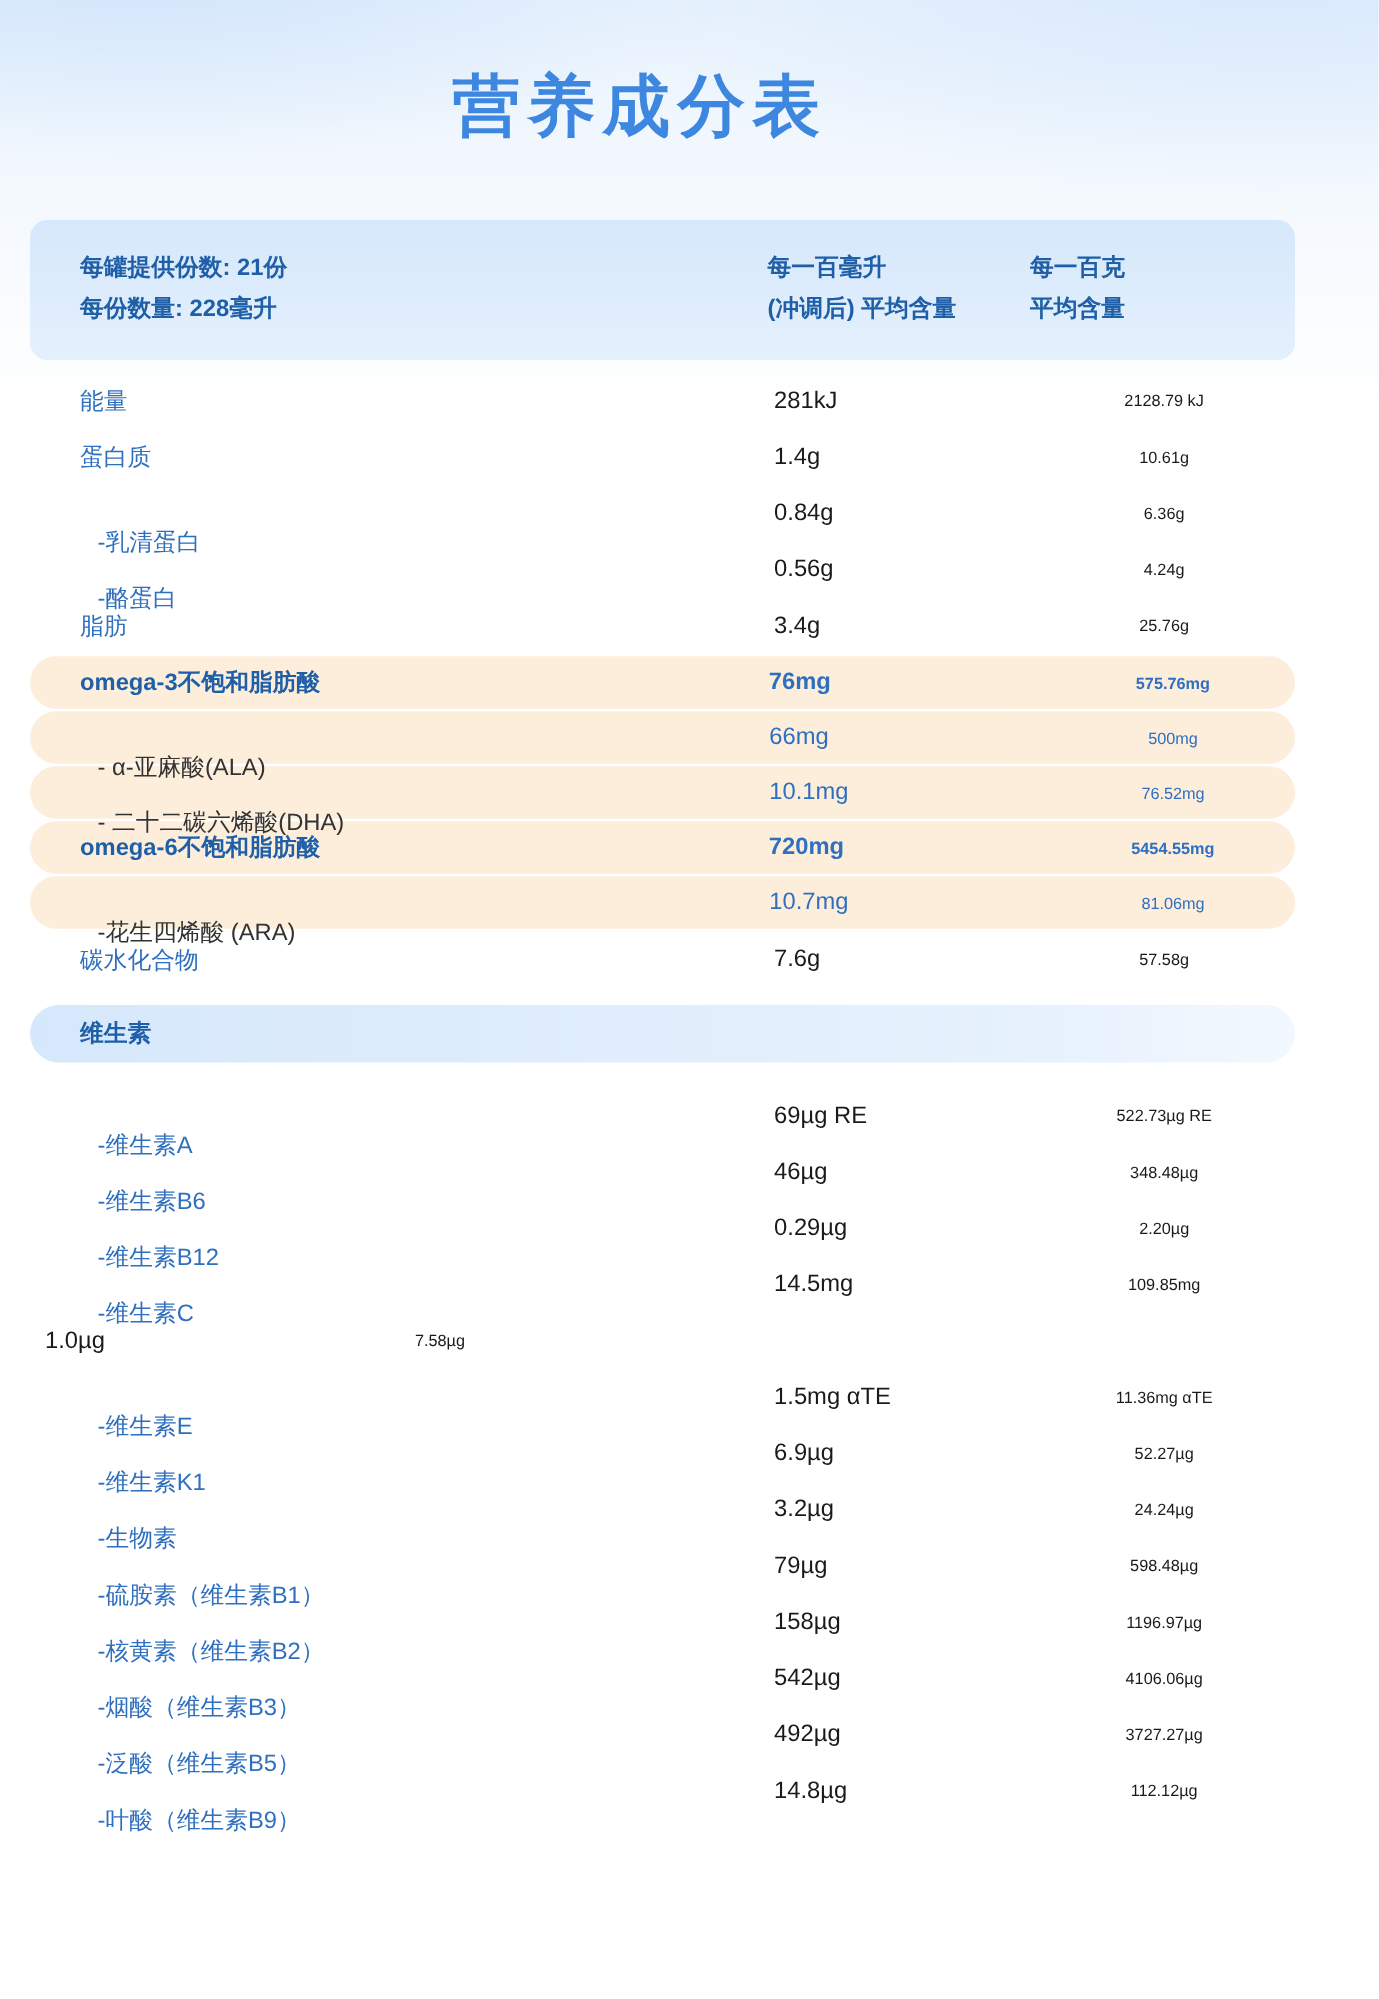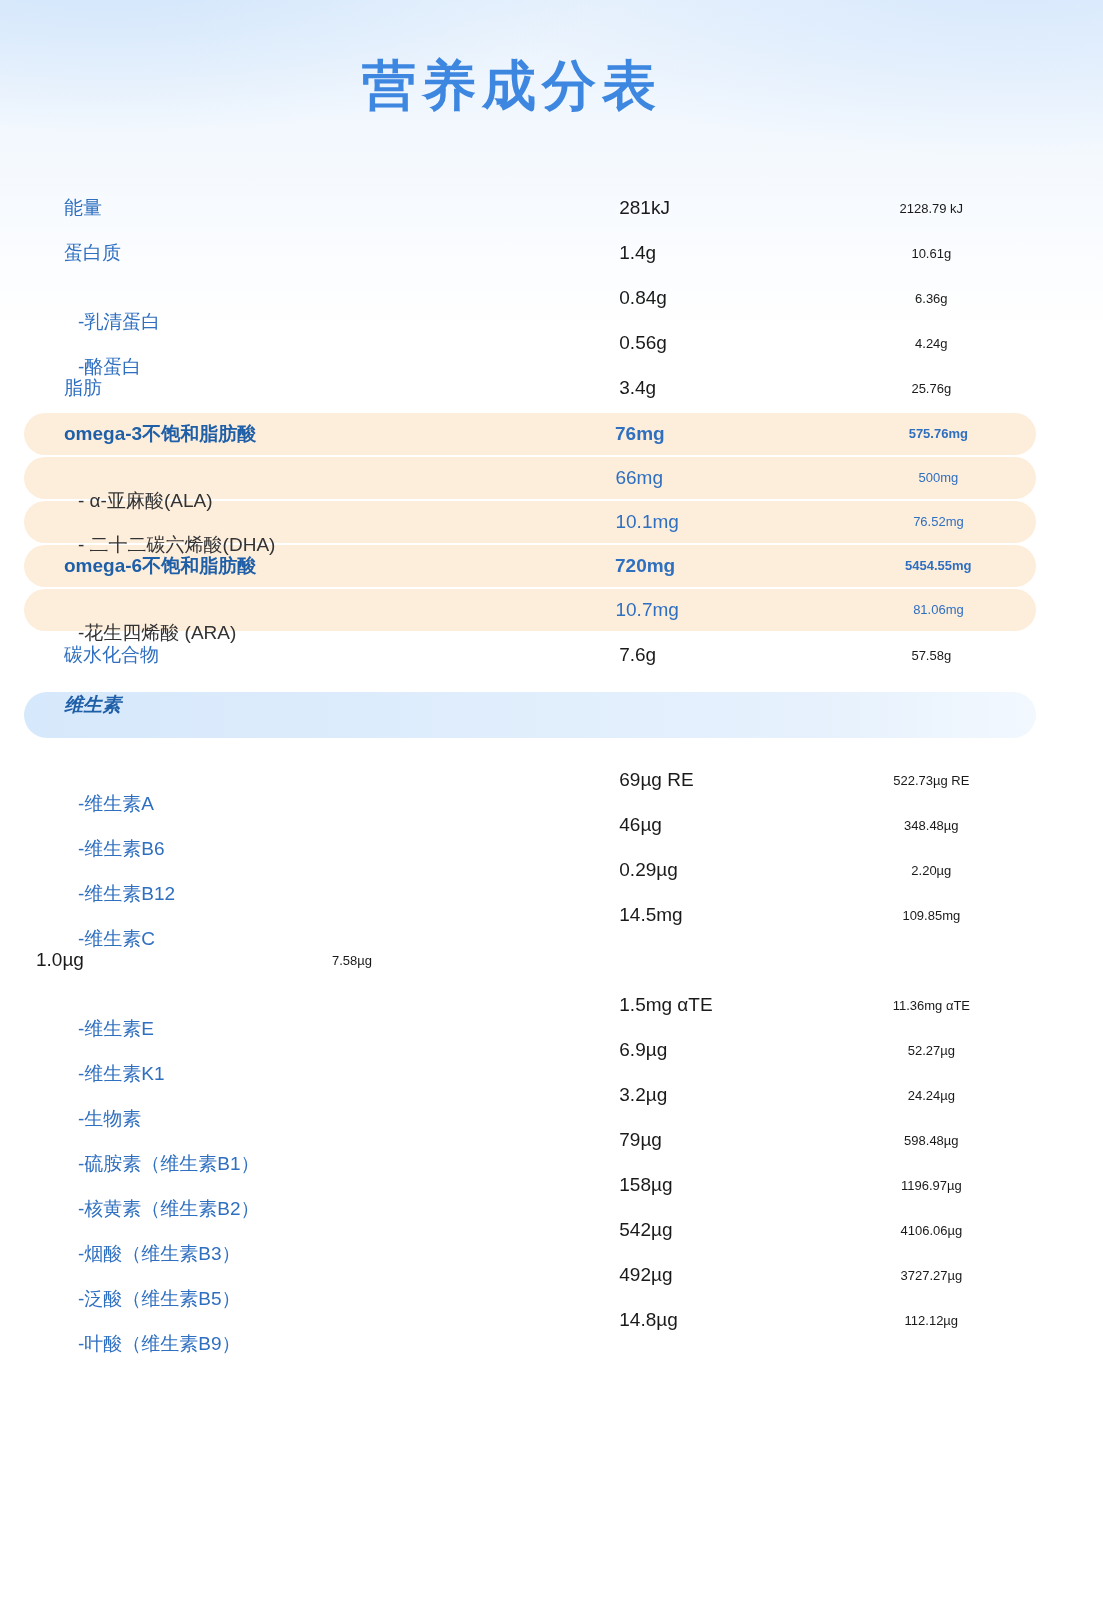--- a/index.html
+++ b/index.html
@@ -117,47 +117,60 @@
     gap: 32px;
   }
   .row.hl .c1 { color: #1f5fa8; font-weight: 700; }
   .row.hl .c2, .row.hl .c3 { color: #2f6fc0; font-weight: 700; }
   .row.hl.sub .c1 { font-weight: 400; color: #333333; }
   .row.hl.sub .c2, .row.hl.sub .c3 { font-weight: 400; color: #2f6fc0; }
 
   
   .section-band {
     display: flex;
-    align-items: flex-start;
+    align-items: center;
     height: 46px;
     width: 1012px;
     margin: 14px 0 12px 0;
     background: linear-gradient(90deg, #d6e8fb 0%, #e6f1fd 78%, #f2f8fe 100%);
     border-radius: 23px;
     box-sizing: border-box;
-    font-style: italic;
   }
   .section-band .c1 {
     color: #1f5fa8;
     font-weight: 700;
     font-size: 19px;
   }
   .spacer-8 { height: 8px; }
 </style>
 </head>
 <body>
 
 <div class="bg-glow"></div>
 
 <div class="page">
 
   <h1 class="title">营养成分表</h1>
 
   <div class="table-card">
 
+    <div class="thead">
+      <div class="th-col-1">
+        <div class="th-line">每罐提供份数: 21份</div>
+        <div class="th-line">每份数量: 228毫升</div>
+      </div>
+      <div class="th-col-2">
+        <div class="th-line">每一百毫升</div>
+        <div class="th-line">(冲调后) 平均含量</div>
+      </div>
+      <div class="th-col-3">
+        <div class="th-line">每一百克</div>
+        <div class="th-line">平均含量</div>
+      </div>
+    </div>
 
     <div class="tbody">
 
       <div id="main-rows">
           <div class="row">
             <div class="c1">能量</div>
             <div class="c2">281kJ</div>
             <div class="c3">2128.79 kJ</div>
           </div>
           <div class="row">

